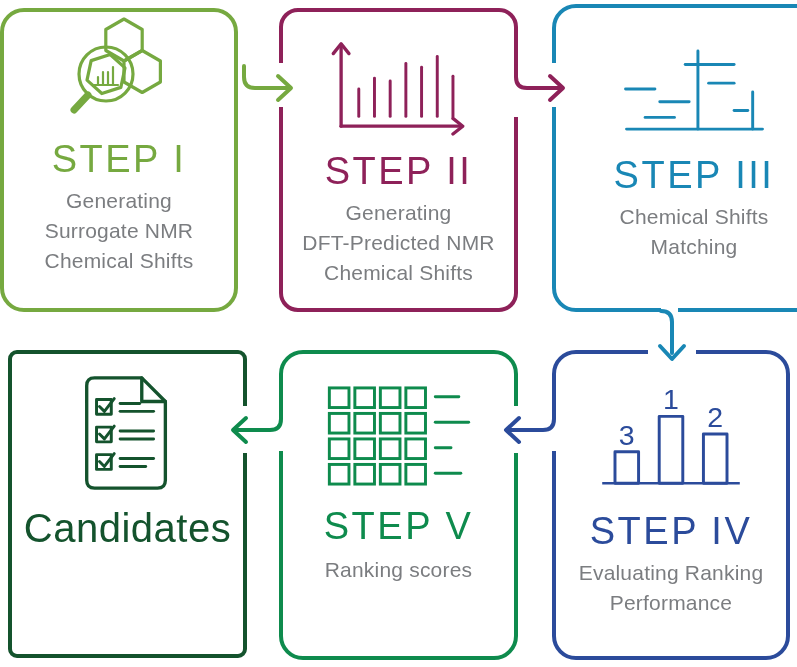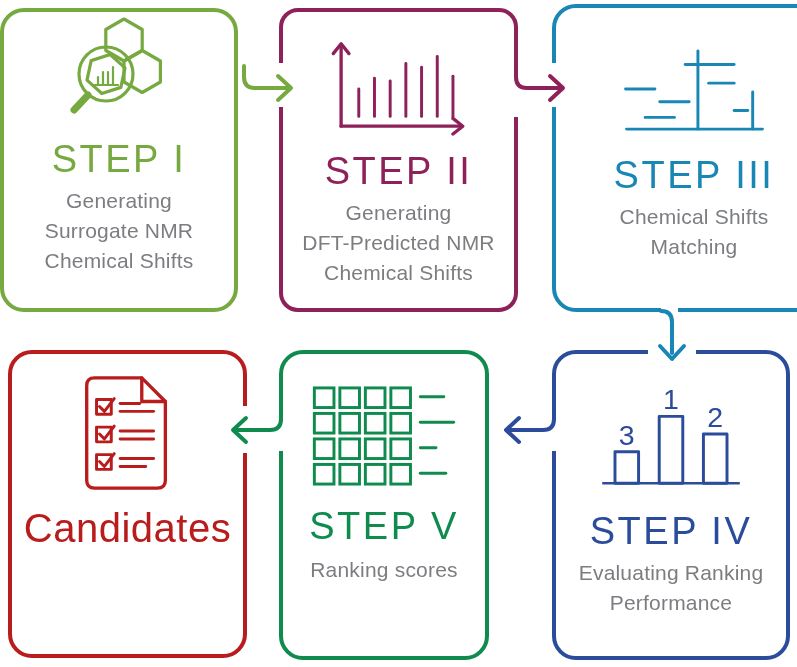--- a/index.html
+++ b/index.html
@@ -5,21 +5,21 @@
   html,body{margin:0;padding:0;background:#fff;}
   .stage{position:relative;width:797px;height:667px;background:#fff;overflow:hidden;
          font-family:"Liberation Sans",sans-serif;}
   .card{position:absolute;box-sizing:border-box;border:4px solid currentColor;
         border-radius:24px;background:#fff;display:flex;flex-direction:column;
         align-items:center;text-align:center;z-index:1;}
   .b1{left:0;top:8px;width:238px;height:304px}
   .b2{left:279px;top:8px;width:239px;height:304px}
   .b3{left:552px;top:4px;width:284px;height:308px}
   .b4{left:552px;top:350px;width:238px;height:310px}
-  .b5{left:279px;top:350px;width:210px;height:310px}
+  .b5{left:279px;top:350px;width:239px;height:310px}
   .b6{left:8px;top:350px;width:239px;height:308px}
   .title{display:block;font-size:38px;font-weight:300;letter-spacing:2.5px;line-height:1;
          color:currentColor;}
   .title-lg{display:block;font-size:40px;font-weight:300;letter-spacing:.5px;line-height:1;
          color:currentColor;}
   .sub{font-size:21px;font-weight:400;color:#7b7d80;line-height:30px;letter-spacing:.2px;}
   .sub span{display:block;}
   .icon{display:block;}
   #connectors{position:absolute;left:0;top:0;z-index:5;pointer-events:none;}
   .num{font-size:29px;font-weight:300;fill:currentColor;stroke:none;}
@@ -138,21 +138,21 @@
         <path d="M112,65 H128"></path>
           <path d="M112,91 H138"></path>
       </g>
     </svg>
     <span class="title" style="margin-top:20px">STEP V</span>
     <div class="sub" style="margin-top:10px">
       <span>Ranking scores</span>
     </div>
   </div>
 
-  <div class="card b6" style="color: #b91c1c;">
+  <div class="card b6" style="color: #14532d; border-radius: 9px;">
     <svg class="icon" style="margin-top:20px" width="92" height="118" viewBox="0 0 92 120" fill="none" stroke="currentColor" stroke-width="3.4" stroke-linejoin="round" stroke-linecap="round">
       <path d="M60,4 H12 Q4,4 4,12 V108 Q4,116 12,116 H76 Q84,116 84,108 V28 Z"></path>
       <path d="M60,4 V28 H84"></path>
       <g stroke-width="3">
         <rect x="14" y="26" width="15" height="15"></rect>
         <path d="M17,33 L22,38 L32,25"></path>
         <path d="M38,30 H58"></path>
           <path d="M38,38 H72"></path>
         <rect x="14" y="54" width="15" height="15"></rect>
         <path d="M17,61 L22,66 L32,53"></path>

